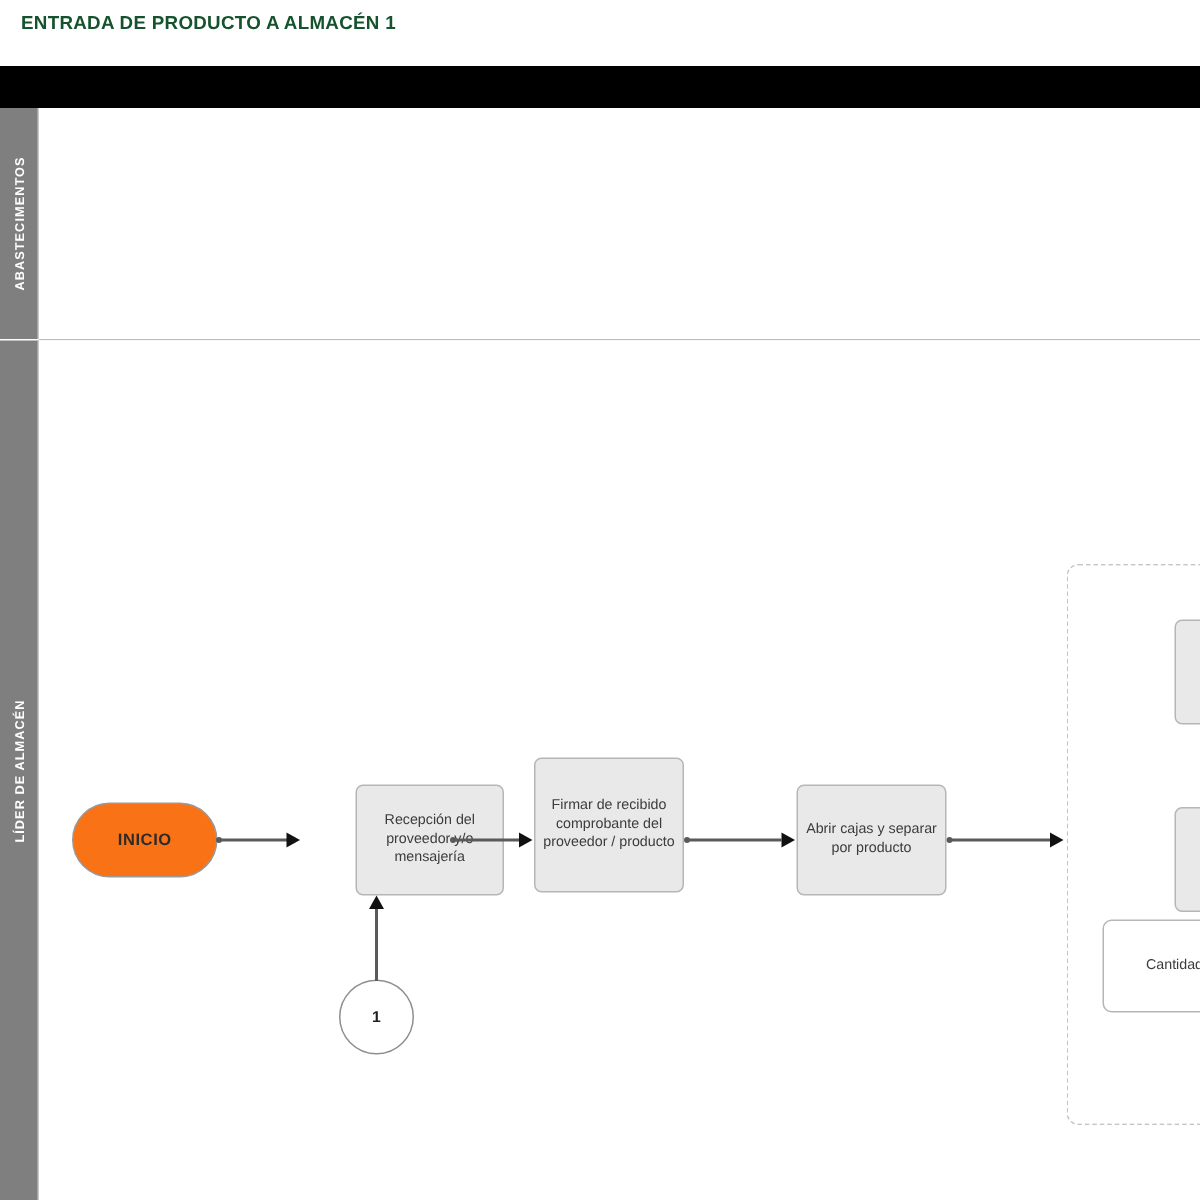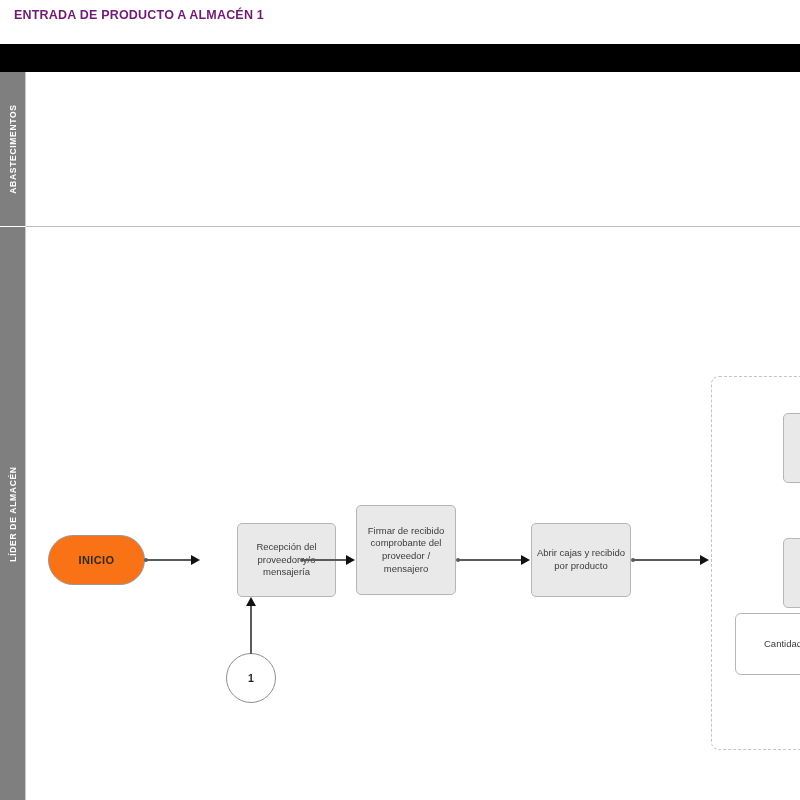--- a/index.html
+++ b/index.html
@@ -22,21 +22,21 @@
     background: #ffffff;
   }
 
   
   .doc-title {
     position: absolute;
     left: 14px;
     top: 8px;
     font-size: 12.5px;
     font-weight: bold;
-    color: #701a75;
+    color: #14532d;
     letter-spacing: 0.2px;
     white-space: nowrap;
   }
 
   
   .header-band {
     position: absolute;
     left: 0;
     top: 44px;
     width: 800px;
@@ -229,27 +229,27 @@
   <div class="conn-dot" style="left:144px; top:558px;"></div>
   <div class="conn-h" style="left:146px; top:559px; width:46px;"></div>
   <div class="arrow-right" style="left:191px; top:555px;"></div>
 
   <div class="node node-task" style="left:201px; top:523px; width:99px; height:74px;margin-left:36px;">Recepción del proveedor y/o mensajería</div>
 
   <div class="conn-dot" style="left:300px; top:558px;"></div>
   <div class="conn-h" style="left:302px; top:559px; width:44px;"></div>
   <div class="arrow-right" style="left:346px; top:555px;"></div>
 
-  <div class="node node-task" style="left:356px; top:505px; width:100px; height:90px;">Firmar de recibido comprobante del proveedor / mensajero</div>
+  <div class="node node-task" style="left:356px; top:505px; width:100px; height:90px;">Firmar de recibido comprobante del proveedor / producto</div>
 
   <div class="conn-dot" style="left:456px; top:558px;"></div>
   <div class="conn-h" style="left:458px; top:559px; width:63px;"></div>
   <div class="arrow-right" style="left:521px; top:555px;"></div>
 
-  <div class="node node-task" style="left:531px; top:523px; width:100px; height:74px;">Abrir cajas y recibido por producto</div>
+  <div class="node node-task" style="left:531px; top:523px; width:100px; height:74px;">Abrir cajas y separar por producto</div>
 
   <div class="conn-dot" style="left:631px; top:558px;"></div>
   <div class="conn-h" style="left:633px; top:559px; width:67px;"></div>
   <div class="arrow-right" style="left:700px; top:555px;"></div>
 
   <div class="node node-connector" style="left:226px; top:653px; width:50px; height:50px;">1</div>
   <div class="conn-v" style="left:250px; top:606px; height:48px;"></div>
   <div class="arrow-up" style="left:246px; top:597px;"></div>
 
 </div>

